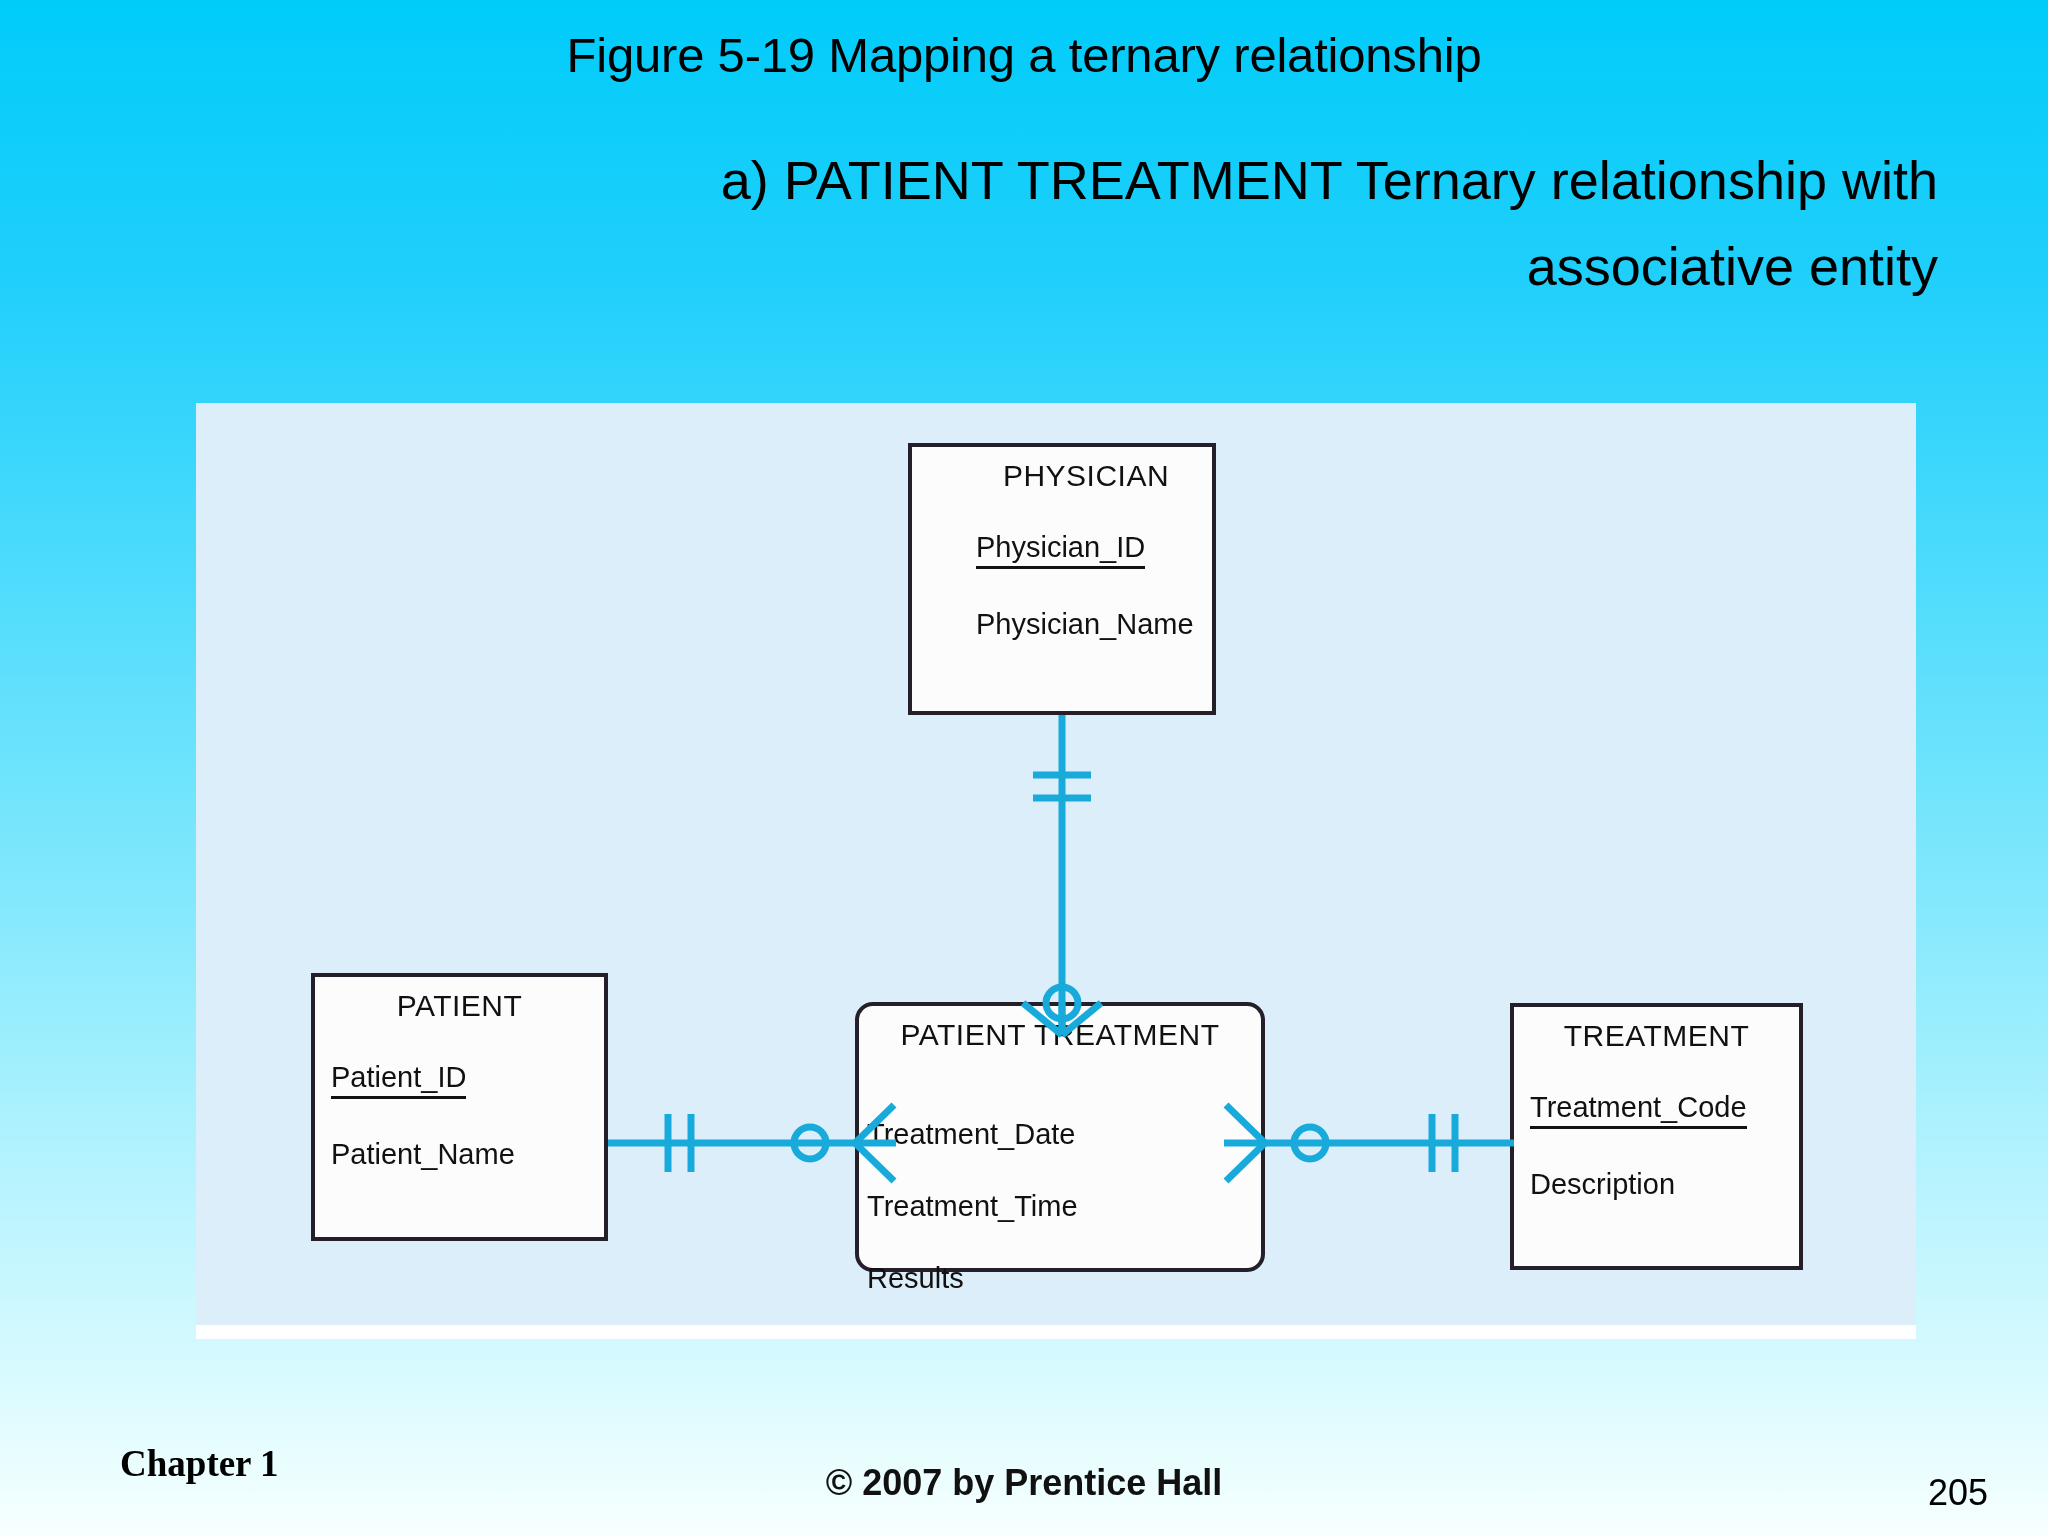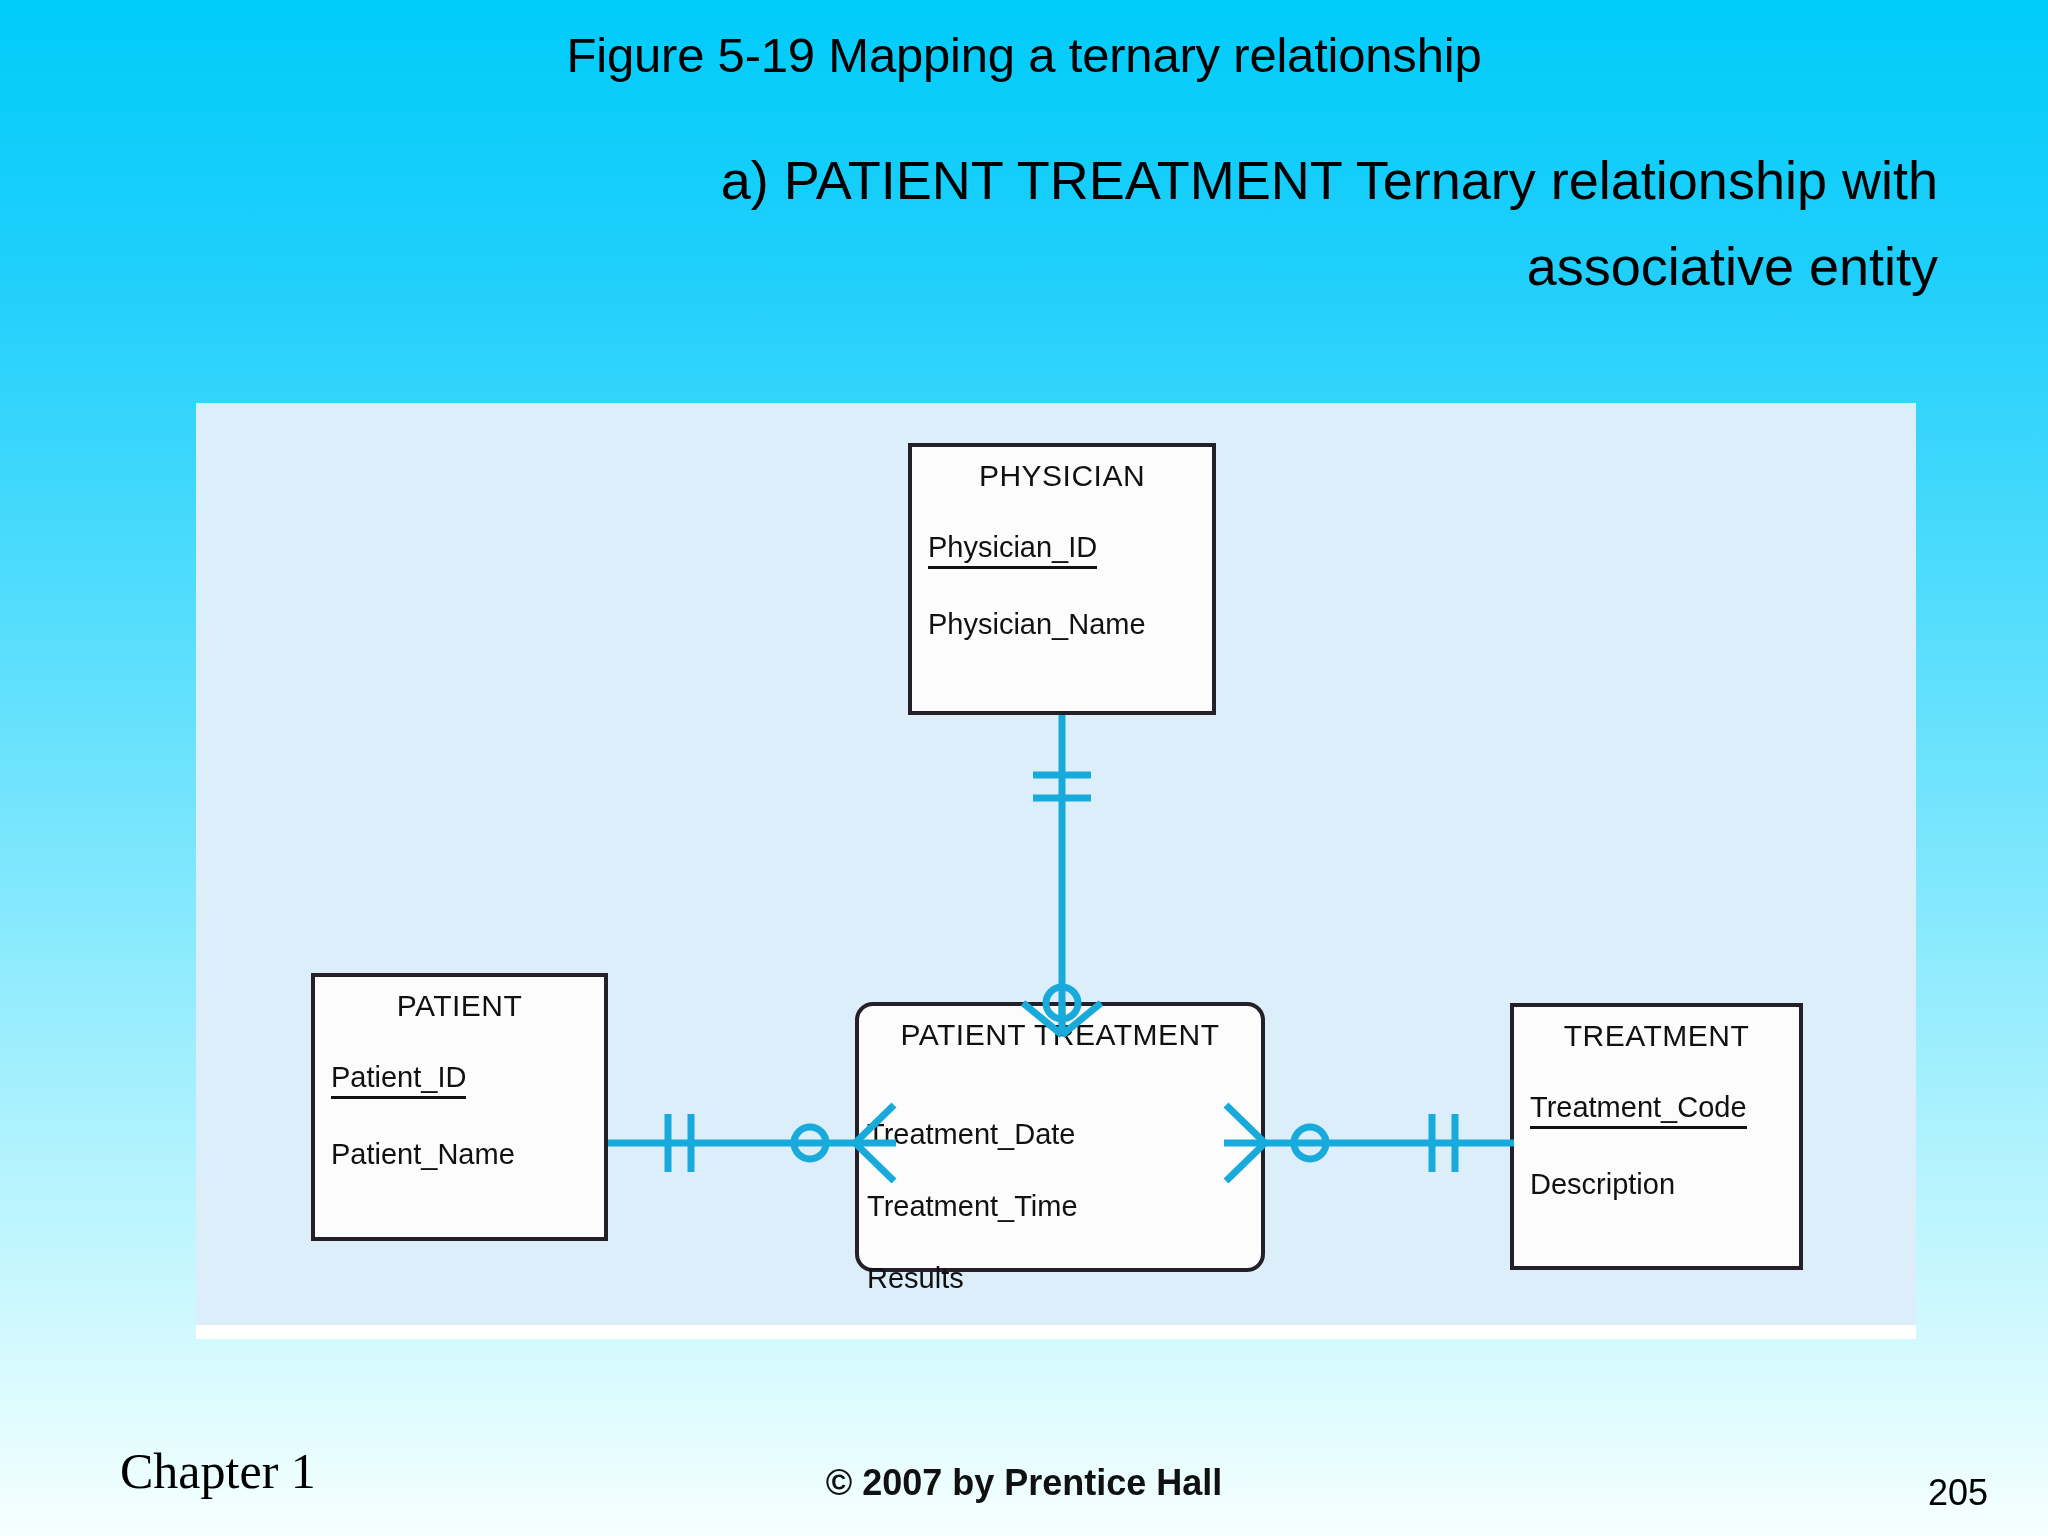--- a/index.html
+++ b/index.html
@@ -101,21 +101,21 @@
     border-bottom: 3px solid #111111;
     display: inline-block;
     line-height: 36px;
     padding-bottom: 1px;
     margin-bottom: 3px;
   }
   .entity .attr-gap {
     height: 26px;
   }
 
-  #ent-physician { left: 908px;  top: 443px;  width: 308px; height: 272px; }
+  #ent-physician { left: 908px;  top: 443px;  width: 308px; height: 272px; padding-left: 48px; }
   #ent-patient   { left: 311px;  top: 973px; width: 297px; height: 268px; }
   #ent-pt-treat  { left: 855px;  top: 1002px; width: 410px; height: 270px; }
   #ent-treatment { left: 1510px; top: 1003px; width: 293px; height: 267px; }
 
   #ent-pt-treat .attr-list { padding-left: 8px; }
 
   
   .connectors {
     position: absolute;
     left: 196px;
@@ -124,22 +124,23 @@
     height: 922px;
     pointer-events: none;
   }
 
   
   .footer-chapter {
     position: absolute;
     left: 120px;
     top: 1442px;
     font-family: "Liberation Serif", serif;
-    font-size: 50px;
-    color: #000000;
+    font-size: 37px;
+    color: #000000;
+    font-weight: bold;
   }
   .footer-copy {
     position: absolute;
     left: 0;
     top: 1462px;
     width: 2048px;
     text-align: center;
     font-size: 36px;
     font-weight: bold;
     color: #111111;

